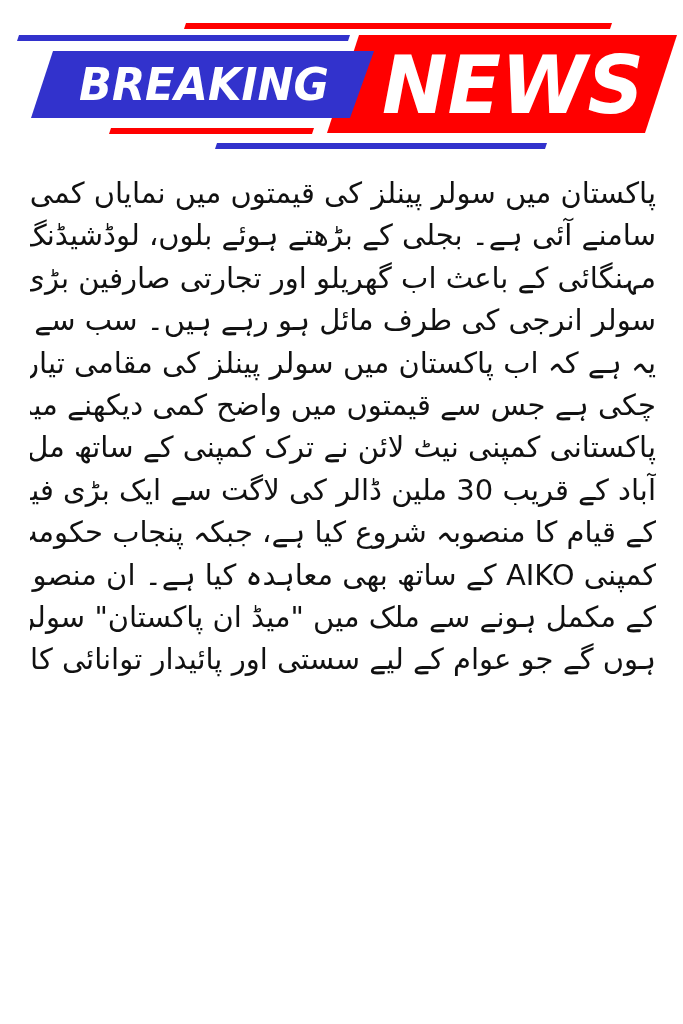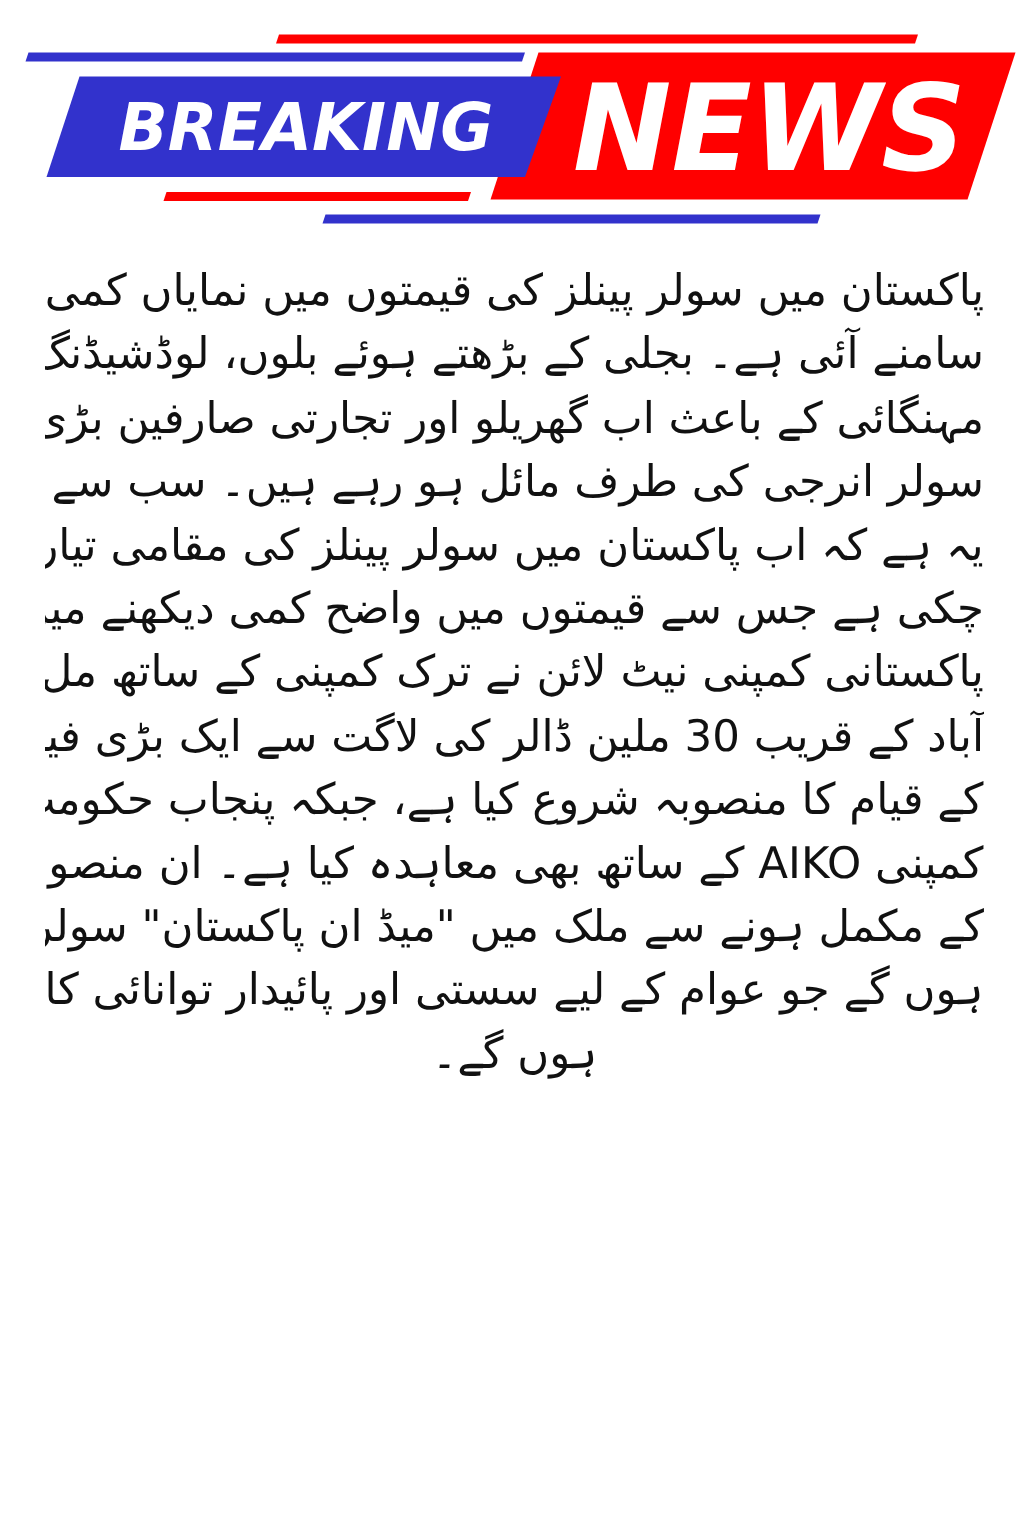--- a/index.html
+++ b/index.html
@@ -64,14 +64,13 @@
   <span class="line">مہنگائی کے باعث اب گھریلو اور تجارتی صارفین بڑی تعداد میں</span>
   <span class="line">سولر انرجی کی طرف مائل ہو رہے ہیں۔ سب سے بڑی تبدیلی</span>
   <span class="line">یہ ہے کہ اب پاکستان میں سولر پینلز کی مقامی تیاری شروع ہو</span>
   <span class="line">چکی ہے جس سے قیمتوں میں واضح کمی دیکھنے میں آ رہی ہے۔</span>
   <span class="line">پاکستانی کمپنی نیٹ لائن نے ترک کمپنی کے ساتھ مل کر اسلام</span>
   <span class="line">آباد کے قریب 30 ملین ڈالر کی لاگت سے ایک بڑی فیکٹری</span>
   <span class="line">کے قیام کا منصوبہ شروع کیا ہے، جبکہ پنجاب حکومت نے چینی</span>
   <span class="line">کمپنی AIKO کے ساتھ بھی معاہدہ کیا ہے۔ ان منصوبوں</span>
   <span class="line">کے مکمل ہونے سے ملک میں "میڈ ان پاکستان" سولر پینلز تیار</span>
   <span class="line">ہوں گے جو عوام کے لیے سستی اور پائیدار توانائی کا نیا دور ثابت</span>
-  <span class="line last">ہوں گے۔</span>
 </div>
 
 </body></html>

